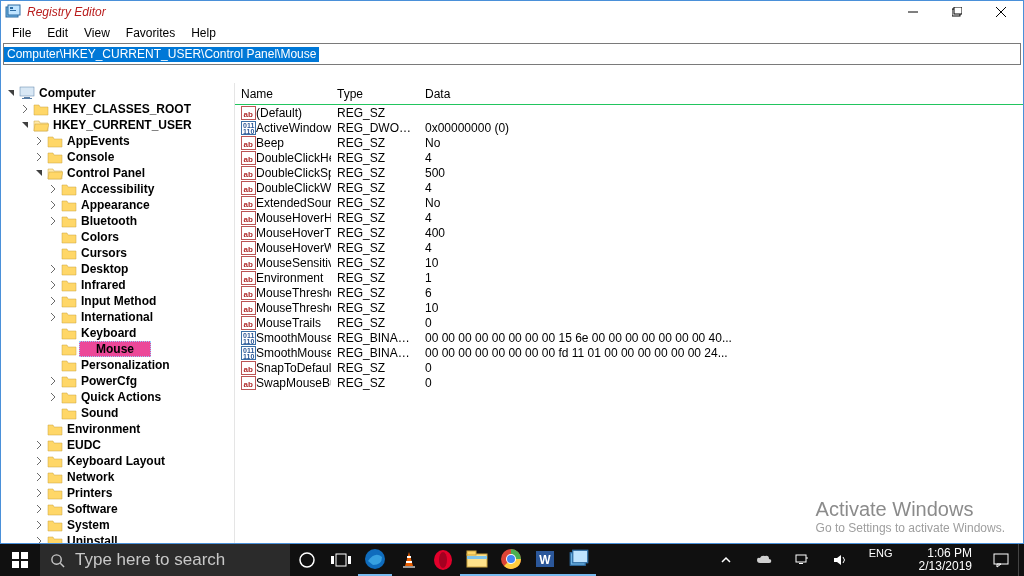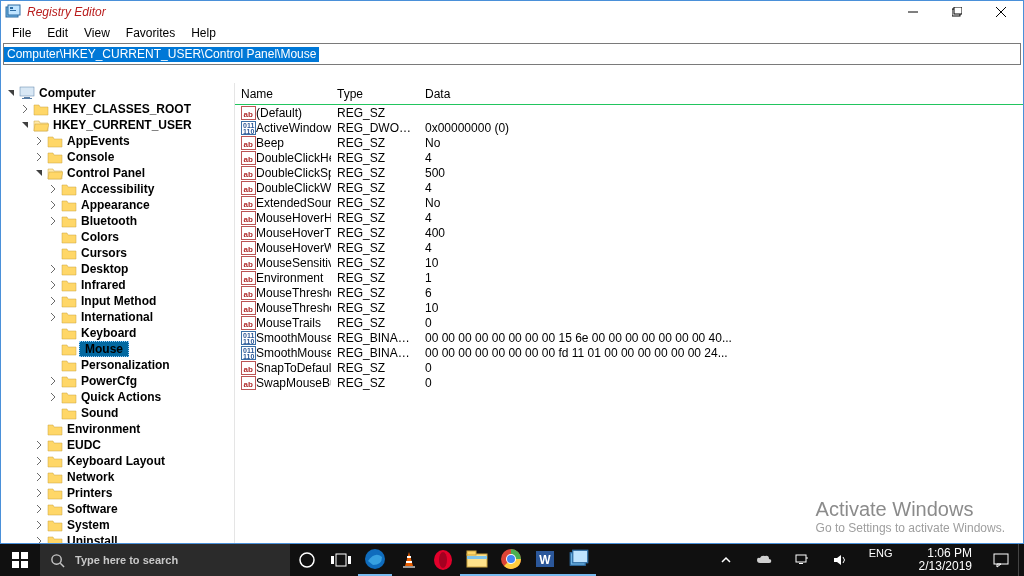--- a/index.html
+++ b/index.html
@@ -24,21 +24,21 @@
 
   
   .tree, .tree ul { list-style: none; }
   .tree ul { padding-left: 14px; }
   .tree li { white-space: nowrap; }
   .tree .row { display: flex; align-items: center; height: 16px; padding-left: 4px; gap: 2px; font-weight: bold; }
   .tree .exp { width: 12px; height: 12px; display: inline-flex; align-items: center; justify-content: center; color: #6b6b6b; cursor: default; }
   .tree .exp.none { visibility: hidden; }
   .tree .icn { width: 16px; height: 14px; display: inline-flex; align-items: center; justify-content: center; }
   .tree .lbl { padding: 0 2px; cursor: default; }
-  .tree .lbl.selected { background: #0369a1; border: 1px dotted #99d1ff; padding: 0 5px; }
+  .tree .lbl.selected { background: #ec4899; border: 1px dotted #99d1ff; padding: 0 16px; }
 
   
   .folder-svg { fill: #ffd768; stroke: #caa23f; stroke-width: .5; }
   .folder-open-svg { fill: #ffe9a8; stroke: #caa23f; stroke-width: .5; }
   .pc-svg { fill: #d9e8f5; stroke: #5a7fa6; stroke-width: .5; }
 
   
   .list-header { display: flex; height: 22px; align-items: flex-start; border-bottom: 1px solid #22c55e; user-select: none; }
   .list-header .col { padding: 0 6px; height: 100%; display: flex; align-items: center; color: #000; border-right: 1px solid transparent; }
   .list-body { flex: 1; overflow-y: auto; }
@@ -58,21 +58,21 @@
 
   
   .watermark { position: absolute; right: 18px; bottom: 8px; text-align: left; color: #b9b9b9; pointer-events: none; }
   .watermark .l1 { font-size: 20px; color: #8b8b8b; }
   .watermark .l2 { font-size: 12px; color: #9e9e9e; }
 
   
   .taskbar { width: 1024px; height: 32px; background: #101010; display: flex; align-items: center; color: #fff; }
   .taskbar .start { width: 40px; height: 32px; display: flex; align-items: center; justify-content: center; }
   .taskbar .search { display: flex; align-items: center; height: 32px; width: 250px; background: #2b2b2b; padding-left: 10px; gap: 10px; color: #c8c8c8; }
-  .taskbar .search span.txt { font-size: 11px; font-weight: bold; }
+  .taskbar .search span.txt { font-size: 17px; }
   .taskbar .tb-icons { display: flex; align-items: center; height: 32px; }
   .taskbar .tb-btn { width: 34px; height: 32px; display: flex; align-items: center; justify-content: center; }
   .taskbar .tb-btn.running { border-bottom: 2px solid #76b9ed; height: 32px; }
   .taskbar .spacer { flex: 1; }
   .taskbar .tray { display: flex; gap: 20px; padding: 0 6px; font-size: 11px; }
   .taskbar .tray .clock { text-align: right; line-height: 13px; font-size: 11px; padding: 0 6px; }
   .taskbar .tray .lang { font-size: 11px; }
   .taskbar .tray .tray-icn { width: 18px; display:flex; align-items:center; justify-content:center; }
   .taskbar .notif { width: 34px; display:flex; align-items:center; justify-content:center; }
   .taskbar .showdesk { width: 6px; height: 32px; border-left: 1px solid #444; }

